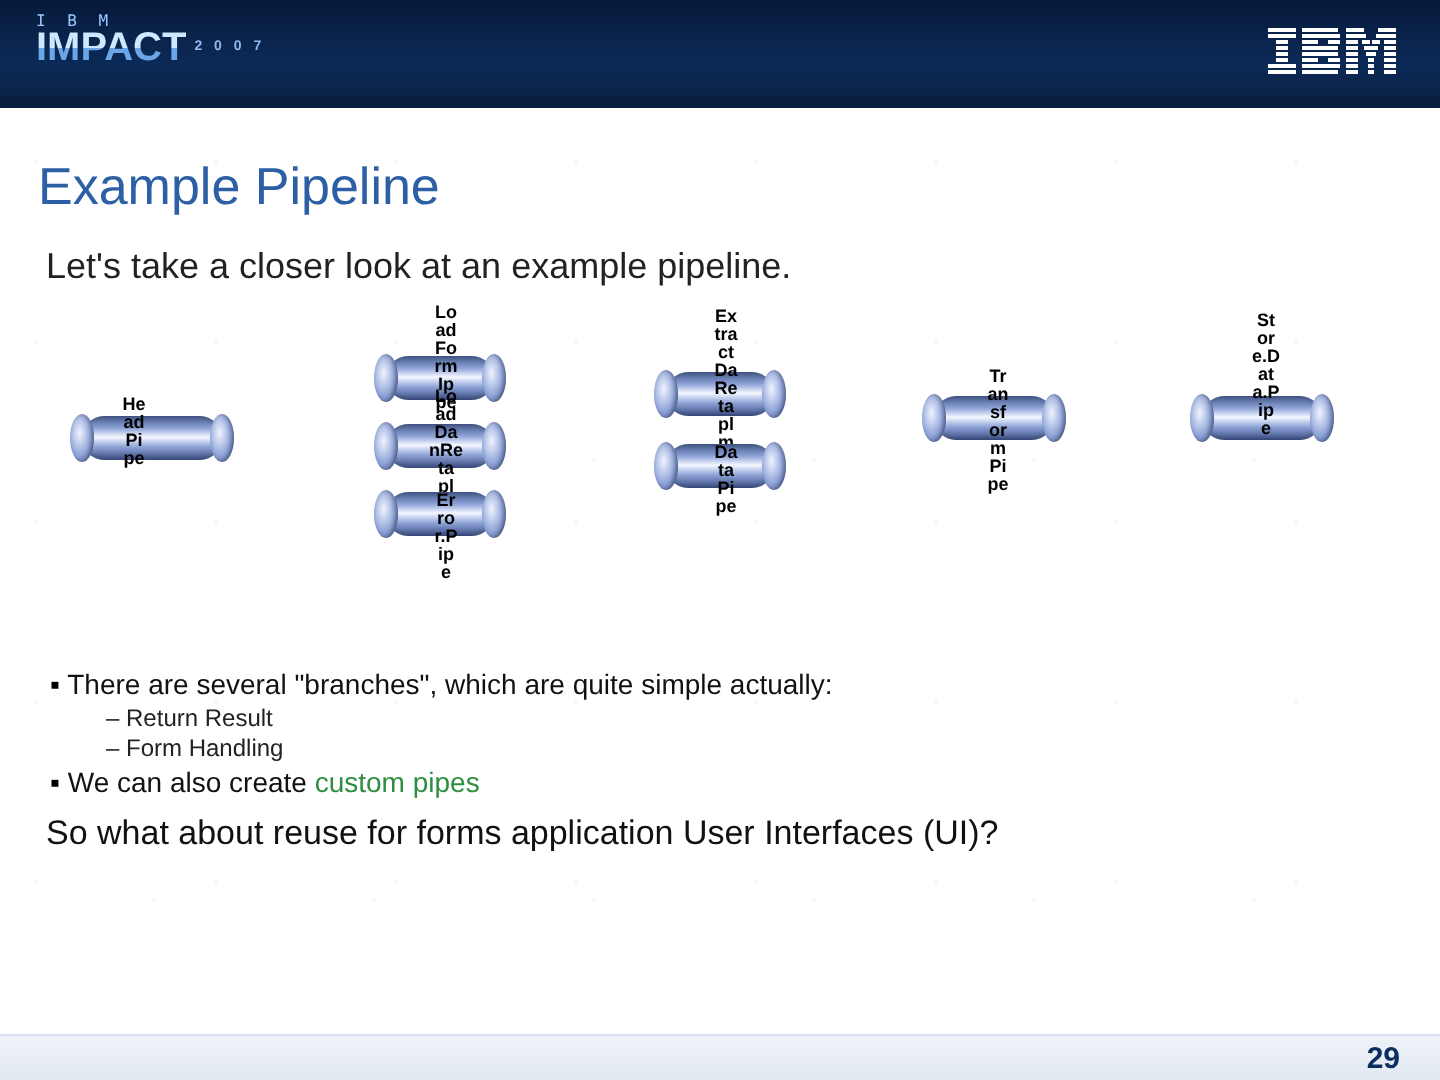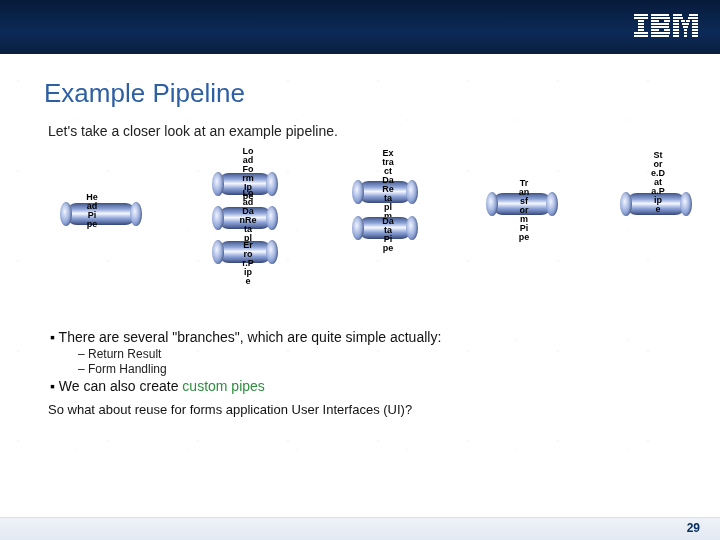--- a/index.html
+++ b/index.html
@@ -78,31 +78,31 @@
     left: 0; right: 0; top: 54px; bottom: 22px;
     background:
       radial-gradient(circle at 20% 30%, rgba(0,0,0,0.03) 0 1px, transparent 1px) 0 0/90px 90px,
       radial-gradient(circle at 70% 60%, rgba(0,0,0,0.025) 0 1px, transparent 1px) 0 0/110px 110px,
       #ffffff;
   }
 
   .slide {
     position: absolute;
     left: 0; right: 0; top: 0; bottom: 0;
-    padding: 20px 32px 0 44px;
+    padding: 20px 32px 0 19px;
     box-sizing: border-box;
   }
   .title {
     color: #2d5fa4;
     font-size: 26px;
     font-weight: 400;
     margin: 4px 0 14px 0;
   }
   .intro {
-    font-size: 14px;
+    font-size: 18px;
     color: #222;
     margin: 0 0 6px 4px;
   }
 
   
   .diagram {
     position: relative;
     height: 180px;
     margin-left: 4px;
   }
@@ -156,45 +156,52 @@
     font-size: 12px;
     color: #222;
   }
   .b2::before {
     content: "– ";
   }
   .custom-pipes { color: #2d8f3f; }
 
   .closer {
     margin: 8px 0 0 4px;
-    font-size: 13px;
+    font-size: 17px;
     color: #111;
   }
 
   
   .footer {
     position: absolute;
     left: 0; right: 0; bottom: 0;
     height: 22px;
     background: linear-gradient(to bottom, #eef2f8 0%, #e3e9f2 100%);
     border-top: 1px solid #d9e1ec;
   }
   .page-num {
     position: absolute;
     right: 20px;
     top: 3px;
-    font-size: 12px;
+    font-size: 15px;
     font-weight: 700;
     color: #0b2f60;
   }
 </style>
 </head>
 <body>
 
 <div class="header">
+  <div class="left">
+    <div class="ibm-dots">I B M</div>
+    <div class="impact-word">
+      <span class="impact-split">IMPACT</span>
+      <span class="header-year">2 0 0 7</span>
+    </div>
+  </div>
   <div class="right">
     <svg class="ibm-logo" viewBox="0 0 64 26" aria-hidden="true">
 
       <g>
 
         <rect x="0" y="0" width="14" height="2"></rect>
           <rect x="0" y="3" width="14" height="2"></rect>
         <rect x="4" y="6" width="6" height="2"></rect>
           <rect x="4" y="9" width="6" height="2"></rect>
         <rect x="4" y="12" width="6" height="2"></rect>

